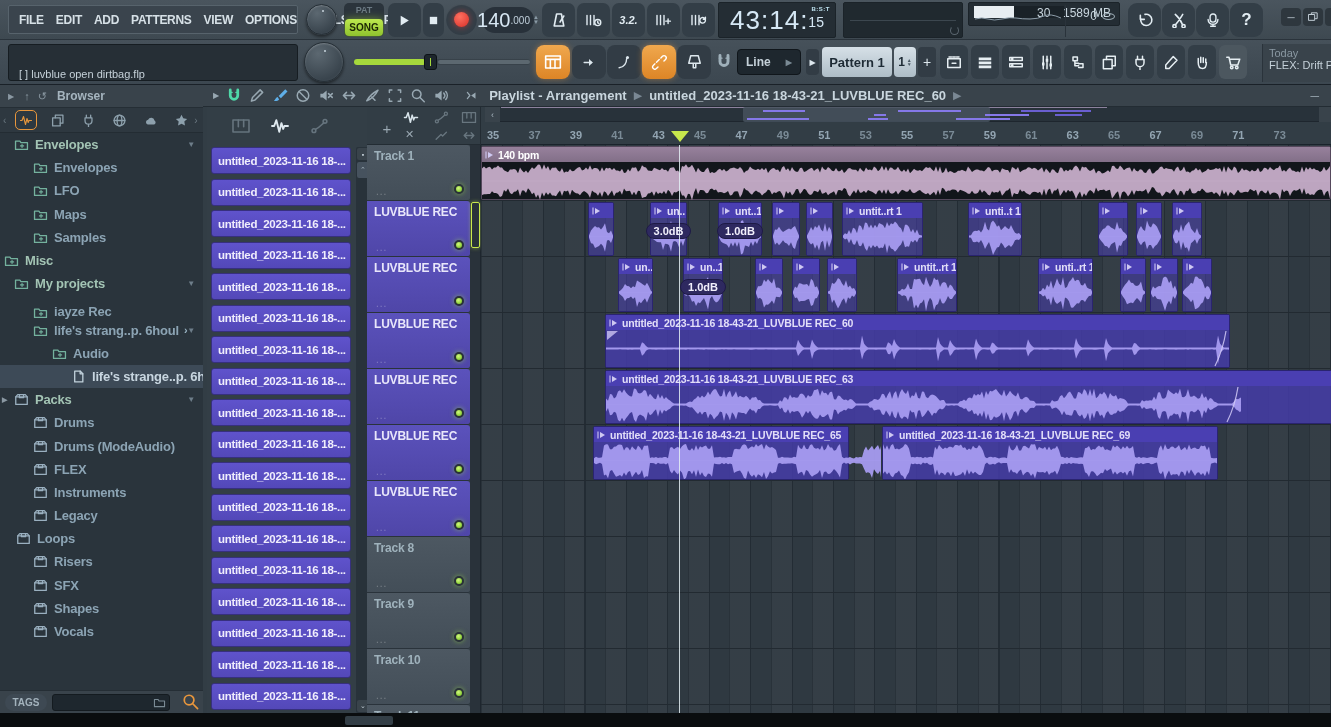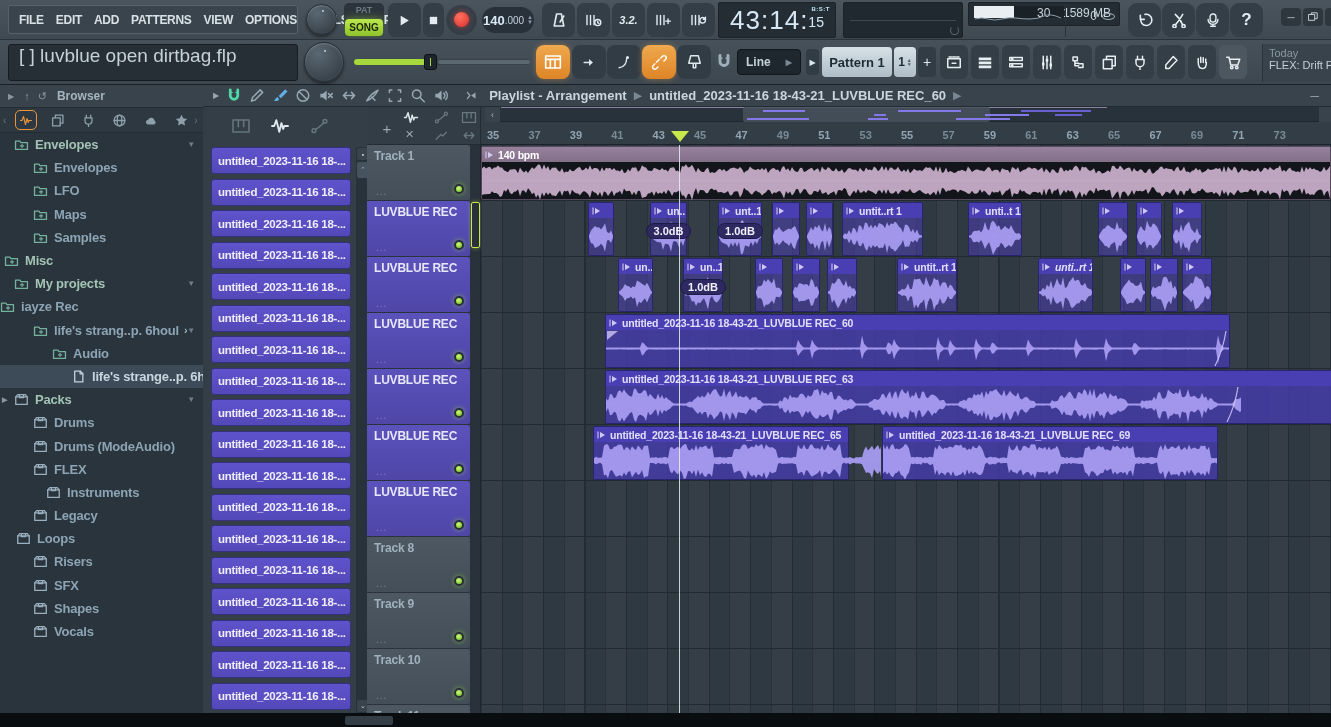--- a/index.html
+++ b/index.html
@@ -15,42 +15,42 @@
 .knob{border-radius:50%;background:radial-gradient(circle at 35% 28%,#5c6871,#39444d 72%);border:1px solid #262f36;box-shadow:inset 0 1px 2px rgba(255,255,255,.25),0 2px 3px rgba(0,0,0,.45)}
 .knob:after{content:"";position:absolute;left:50%;top:18%;width:2px;height:2px;background:#c8d4dc;border-radius:50%}
 .patsong{position:absolute;left:344px;top:3px;width:40px;height:34px;background:#2b343c;border-radius:5px;overflow:hidden;display:flex;flex-direction:column}
 .pat{flex:1;display:flex;align-items:center;justify-content:center;font-size:9px;font-weight:700;color:#6c7a84}
 .song{flex:1.15;display:flex;align-items:center;justify-content:center;font-size:10px;font-weight:700;color:#1c2604;background:linear-gradient(#bce84e,#8fc22e);box-shadow:0 0 8px rgba(164,217,60,.55);border-radius:4px;margin:1px}
 .tbtn{position:absolute;top:3px;width:33px;height:34px;background:#333e47;border-radius:7px;display:flex;align-items:center;justify-content:center;color:#e2ecf2}
 .tbtn.sm{font-size:11px;font-weight:700}
 .recbtn{position:absolute;left:446px;top:4px;width:31px;height:31px;border-radius:50%;background:#333e47;display:flex;align-items:center;justify-content:center;box-shadow:inset 0 1px 1px rgba(255,255,255,.12)}
 .recdot{width:15px;height:15px;border-radius:50%;background:radial-gradient(circle at 38% 32%,#ff7060,#d92f28);box-shadow:0 0 6px rgba(255,64,56,.6)}
 .tempo{position:absolute;left:482px;top:7px;width:52px;height:26px;background:#28313a;border-radius:13px;display:flex;align-items:center;justify-content:center;color:#d8e8f4}
-.tempo .ti{font-size:13px;font-weight:700}
+.tempo .ti{font-size:20px;font-weight:400}
 .tempo .tf{font-size:10px;opacity:.85}
 .tempo .spin{display:flex;flex-direction:column;margin-left:3px;font-size:6px;line-height:5px;color:#8a9aa6}
 .timewrap{position:absolute;left:718px;top:2px;width:118px;height:36px;background:#242d34;border-radius:2px;border:1px solid #1b2329;display:flex;align-items:center;justify-content:center}
 .time-main{font-size:26px;color:#d6e8f5;letter-spacing:1px;font-weight:400}
 .time-sub{font-size:14px;color:#d6e8f5;margin-top:4px}
 .time-mode{position:absolute;right:5px;top:3px;font-size:6px;letter-spacing:.5px;color:#bfe3f0;font-weight:700}
 .scope{position:absolute;left:843px;top:2px;width:120px;height:36px;background:#20292f;border:1px solid #1b2329;border-radius:2px}
 .scope:before{content:"";position:absolute;left:6px;right:6px;top:50%;height:1px;background:#3c474f}
 .scope .corner{position:absolute;right:3px;bottom:2px;width:9px;height:9px;border-radius:50%;border:1.5px solid #5a666f;border-top-color:transparent}
 .cpu{position:absolute;left:968px;top:2px;width:152px;height:24px;background:#242d34;border:1px solid #1b2329;border-radius:2px;font-size:12px;color:#c9d6de}
 .cpu .r1{position:absolute;left:5px;top:3px;width:90px;height:12px;background:#1a2228}
 .cpu .r1 .fill{position:absolute;left:0;top:0;width:40px;height:12px;background:#e8eef2}
 .cpu .v30{position:absolute;left:68px;top:3px}
 .cpu .mem{position:absolute;right:8px;top:3px}
 .cpu .zero{position:absolute;right:22px;bottom:2px}
 .cpu .oval{position:absolute;right:4px;bottom:5px;width:13px;height:7px;border:1.5px solid #98a8b2;border-radius:50%}
 .cpu svg.squig{position:absolute;left:5px;bottom:3px}
 .winbtn{position:absolute;top:8px;width:20px;height:18px;background:#2e373e;border-radius:4px;display:flex;align-items:center;justify-content:center;color:#c2ced6;font-size:10px}
 
 .bar2{position:absolute;left:0;top:40px;width:1331px;height:45px;background:linear-gradient(#46515a,#3c4750);border-bottom:1px solid #1a2128}
-.hint{position:absolute;left:8px;top:4px;width:290px;height:37px;background:#262f36;border:1px solid #161d22;border-radius:3px;display:flex;align-items:flex-start;color:#c5d1d9;font-size:19px;padding:0 10px}
+.hint{position:absolute;left:8px;top:4px;width:290px;height:37px;background:#262f36;border:1px solid #161d22;border-radius:3px;display:flex;align-items:flex-end;color:#c5d1d9;font-size:11px;padding:0 10px}
 .hint .deco{position:absolute;right:8px;bottom:4px;color:#56626a;width:14px;height:14px}
 .slider{position:absolute;left:354px;top:19px;width:176px;height:6px;background:#38424a;border-radius:3px}
 .slider .fill{position:absolute;left:0;top:0;height:6px;width:72px;background:#a6d93c;border-radius:3px}
 .slider .rest{position:absolute;left:84px;right:0;top:1px;height:4px;background:#5c6870;border-radius:2px}
 .slider .thumb{position:absolute;left:70px;top:-5px;width:13px;height:16px;background:#1d262c;border:1px solid #0d1317;border-radius:3px}
 .slider .thumb:after{content:"";position:absolute;left:5px;top:3px;width:1px;height:8px;background:#a6d93c}
 .b2btn{position:absolute;top:5px;width:34px;height:34px;background:#323c45;border-radius:8px;display:flex;align-items:center;justify-content:center;color:#dde7ed}
 .b2btn.orange{background:linear-gradient(#f0a84e,#dd8526);color:#fff;box-shadow:0 0 6px rgba(232,150,60,.45)}
 .dd{position:absolute;top:9px;height:26px;background:#1e272e;border:1px solid #10161b;border-radius:4px;color:#c5d1d9;font-size:12px;font-weight:700;display:flex;align-items:center;padding:0 8px}
 .dd .arr{margin-left:auto;font-size:8px;color:#7a8a94}
@@ -569,21 +569,21 @@
         <div class="trow top" style="padding-left: 14px;">
           <span class="ticon icon" style="color: rgb(116, 178, 158);">
             <svg viewBox="0 0 13 12" fill="none" stroke="currentColor" stroke-width="1.2" stroke-linecap="round" stroke-linejoin="round">
               <path d="M1 2.8h4l1 1.5h6v6.2H1z"></path>
               <path d="M5.5 7.3h3M7 5.8v3" stroke-width="1"></path>
             </svg>
           </span>
           <span>My projects</span>
           <span class="ddm">▼</span>
         </div>
-        <div class="trow" style="">
+        <div class="trow" style="padding-left: 33px; align-items: flex-end;">
           <span class="ticon icon" style="color: rgb(116, 178, 158);">
             <svg viewBox="0 0 13 12" fill="none" stroke="currentColor" stroke-width="1.2" stroke-linecap="round" stroke-linejoin="round">
               <path d="M1 2.8h4l1 1.5h6v6.2H1z"></path>
               <path d="M5.5 7.3h3M7 5.8v3" stroke-width="1"></path>
             </svg>
           </span>
           <span>iayze Rec</span>
         </div>
         <div class="trow" style="padding-left: 33px;">
           <span class="ticon icon" style="color: rgb(116, 178, 158);">
@@ -645,21 +645,21 @@
         </div>
         <div class="trow" style="padding-left: 33px;">
           <span class="ticon icon" style="color: rgb(154, 176, 192);">
             <svg viewBox="0 0 13 12" fill="none" stroke="currentColor" stroke-width="1.2" stroke-linecap="round" stroke-linejoin="round">
               <path d="M1.2 3.6 3 1.5h7l1.8 2.1v6.9H1.2z"></path>
               <path d="M4.6 1.5v2.8h3.8V1.5M1.2 3.6h10.6"></path>
             </svg>
           </span>
           <span>FLEX</span>
         </div>
-        <div class="trow" style="padding-left: 46px;">
+        <div class="trow" style="padding-left: 33px;">
           <span class="ticon icon" style="color: rgb(154, 176, 192);">
             <svg viewBox="0 0 13 12" fill="none" stroke="currentColor" stroke-width="1.2" stroke-linecap="round" stroke-linejoin="round">
               <path d="M1.2 3.6 3 1.5h7l1.8 2.1v6.9H1.2z"></path>
               <path d="M4.6 1.5v2.8h3.8V1.5M1.2 3.6h10.6"></path>
             </svg>
           </span>
           <span>Instruments</span>
         </div>
         <div class="trow" style="padding-left: 33px;">
           <span class="ticon icon" style="color: rgb(154, 176, 192);">
@@ -709,20 +709,36 @@
         <div class="trow" style="padding-left: 33px;">
           <span class="ticon icon" style="color: rgb(154, 176, 192);">
             <svg viewBox="0 0 13 12" fill="none" stroke="currentColor" stroke-width="1.2" stroke-linecap="round" stroke-linejoin="round">
               <path d="M1.2 3.6 3 1.5h7l1.8 2.1v6.9H1.2z"></path>
               <path d="M4.6 1.5v2.8h3.8V1.5M1.2 3.6h10.6"></path>
             </svg>
           </span>
           <span>Vocals</span>
         </div>
       </div>
+    <div class="tagbar">
+      <div class="tagpill">TAGS</div>
+      <div class="tagsearch">
+          <span class="ficon icon">
+            <svg viewBox="0 0 13 12" fill="none" stroke="currentColor" stroke-width="1.2" stroke-linecap="round" stroke-linejoin="round">
+              <path d="M1 2.8h4l1 1.5h6v6.2H1z"></path>
+            </svg>
+          </span>
+        </div>
+      <span class="srch icon">
+          <svg viewBox="0 0 12 12" fill="none" stroke="currentColor" stroke-width="1.2" stroke-linecap="round" stroke-linejoin="round">
+            <circle cx="5" cy="5" r="3.4"></circle>
+            <path d="M7.6 7.6 11 11"></path>
+          </svg>
+        </span>
+    </div>
   </div>
 
   <div class="plwin">
     <div class="pltitle">
       <span style="margin-left:10px;font-size:8px">▶</span>
       <span class="pltool icon green">
           <svg viewBox="0 0 12 12" fill="none" stroke="currentColor" stroke-width="1.2" stroke-linecap="round" stroke-linejoin="round">
             <path d="M3 1.5v4.5a3 3 0 0 0 6 0V1.5" stroke-width="2.2"></path>
             <path d="M2.5 3.5h2M7.5 3.5h2" stroke-width="1"></path>
           </svg>
@@ -1290,21 +1306,21 @@
             </span>
             <span>untit..rt 1</span>
           </div>
           <div class="cbody">
             <svg width="58" height="37" style="position:absolute;left:0;top:0">
               <polygon points="0.0,17.5 2.0,16.9 4.0,14.8 6.0,15.8 8.0,13.9 10.0,9.2 12.0,15.0 14.0,15.0 16.0,4.9 18.0,5.4 20.0,4.9 22.0,4.8 24.0,9.1 26.0,11.3 28.0,2.8 30.0,8.6 32.0,12.9 34.0,9.9 36.0,3.5 38.0,6.1 40.0,5.6 42.0,12.9 44.0,9.1 46.0,8.0 48.0,9.1 50.0,14.6 52.0,10.6 54.0,12.1 56.0,15.8 58.0,17.5 58.0,19.5 56.0,21.7 54.0,25.0 52.0,25.0 50.0,22.1 48.0,26.6 46.0,29.4 44.0,29.3 42.0,23.9 40.0,30.1 38.0,31.2 36.0,36.2 34.0,26.5 32.0,23.7 30.0,28.3 28.0,37.3 26.0,25.2 24.0,28.4 22.0,29.6 20.0,34.2 18.0,30.4 16.0,34.4 14.0,22.6 12.0,22.4 10.0,27.8 8.0,22.3 6.0,21.2 4.0,22.1 2.0,20.2 0.0,19.4" fill="#a79bf0" opacity="0.95"></polygon>
               <rect x="0" y="18" width="58" height="1" fill="#a79bf0" opacity="0.45"></rect>
             </svg>
           </div>
         </div>
-        <div class="clip" style="left: 557px; top: 113px; width: 55px; font-style: italic;">
+        <div class="clip" style="left: 557px; top: 113px; width: 55px;">
           <div class="chead">
             <span class="stretch icon">
               <svg viewBox="0 0 10 8" fill="none" stroke="currentColor" stroke-width="1.1">
                 <path d="M1 0.5v7"></path>
                 <path d="M3 1l5 3-5 3z" fill="currentColor" stroke="none"></path>
               </svg>
             </span>
             <span>unti..rt 1</span>
           </div>
           <div class="cbody">

